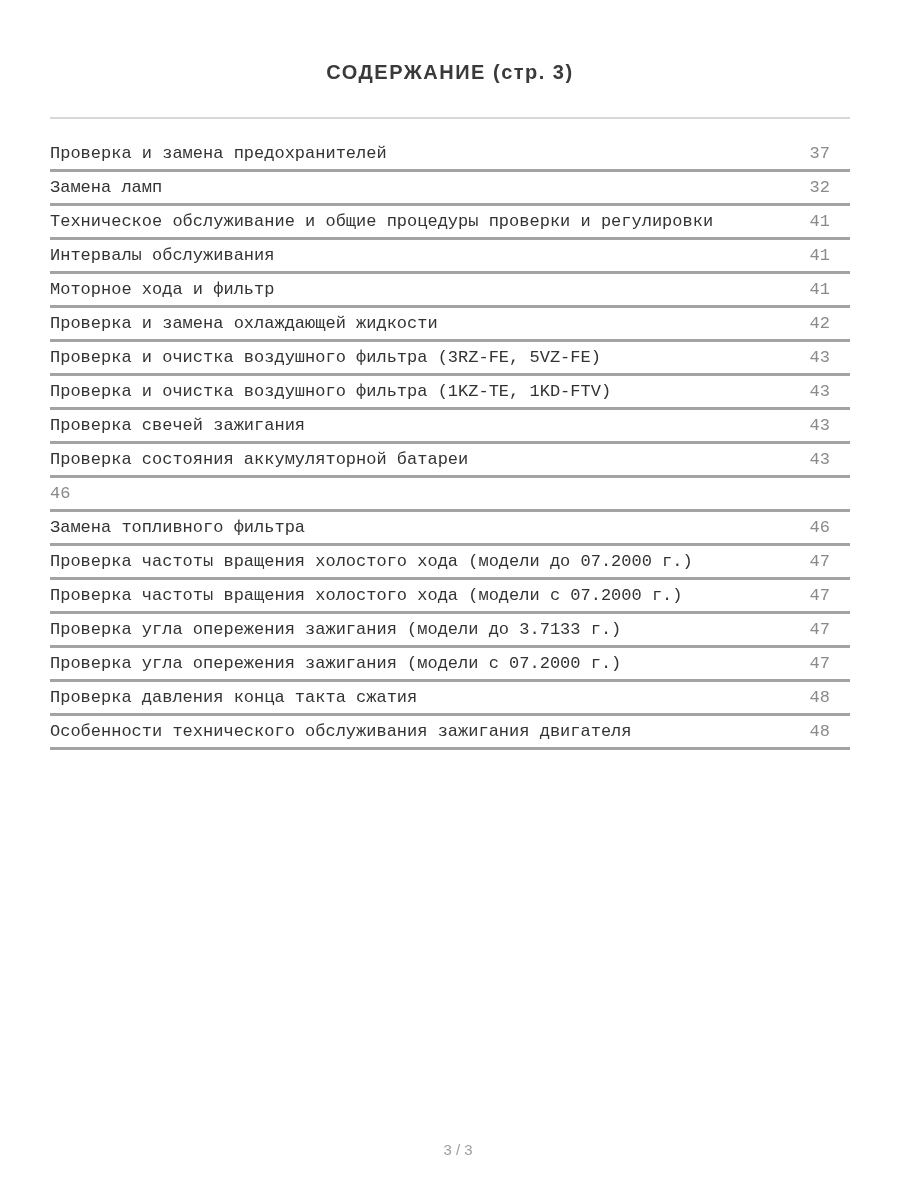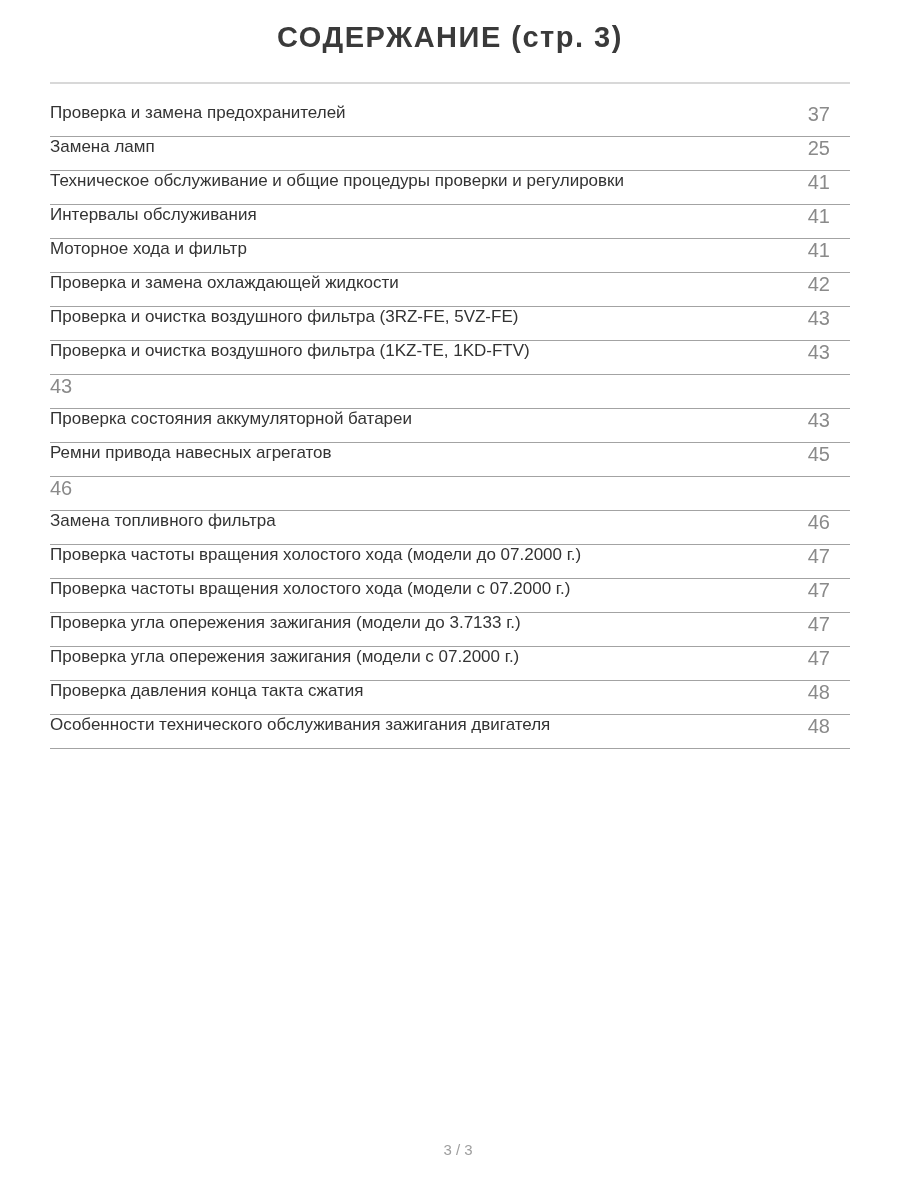--- a/index.html
+++ b/index.html
@@ -11,53 +11,54 @@
   body {
     width: 900px;
     height: 1200px;
     position: relative;
     overflow: hidden;
     font-family: "Liberation Sans", "DejaVu Sans", sans-serif;
     -webkit-font-smoothing: antialiased;
   }
   .page-title {
     margin: 0;
-    padding-top: 23px;
-    font-size: 29px;
+    padding-top: 58px;
+    font-size: 20px;
     line-height: 28px;
     font-weight: 700;
     letter-spacing: 1.5px;
     color: #3a3a3a;
     text-align: center;
   }
   .title-divider {
     border: none;
     border-top: 2px solid #d8d8d8;
     margin: 31px 50px 0 50px;
   }
   .toc {
     margin: 0 50px;
     padding-top: 19px;
   }
   .toc-row {
     height: 34px;
     display: flex;
-    align-items: flex-start;
+    align-items: center;
     justify-content: space-between;
-    border-bottom: 1px solid #a3a3a3;
+    border-bottom: 3px solid #a3a3a3;
     cursor: pointer;
+    font-family: Liberation Mono, monospace;
   }
   .toc-label {
     font-size: 17px;
     color: #333333;
     white-space: nowrap;
     overflow: hidden;
   }
   .toc-page {
-    font-size: 20px;
+    font-size: 17px;
     color: #8a8a8a;
     padding-right: 20px;
     flex-shrink: 0;
   }
   .page-counter {
     position: absolute;
     left: 0;
     top: 1141px;
     width: 100%;
     text-align: center;
@@ -74,21 +75,21 @@
 
   <hr class="title-divider">
 
   <div class="toc" id="toc-list">
       <div class="toc-row">
         <span class="toc-label">Проверка и замена предохранителей</span>
         <span class="toc-page">37</span>
       </div>
       <div class="toc-row">
         <span class="toc-label">Замена ламп</span>
-        <span class="toc-page">25</span>
+        <span class="toc-page">32</span>
       </div>
       <div class="toc-row">
         <span class="toc-label">Техническое обслуживание и общие процедуры проверки и регулировки</span>
         <span class="toc-page">41</span>
       </div>
       <div class="toc-row">
         <span class="toc-label">Интервалы обслуживания</span>
         <span class="toc-page">41</span>
       </div>
       <div class="toc-row">
@@ -101,29 +102,26 @@
       </div>
       <div class="toc-row">
         <span class="toc-label">Проверка и очистка воздушного фильтра (3RZ-FE, 5VZ-FE)</span>
         <span class="toc-page">43</span>
       </div>
       <div class="toc-row">
         <span class="toc-label">Проверка и очистка воздушного фильтра (1KZ-TE, 1KD-FTV)</span>
         <span class="toc-page">43</span>
       </div>
       <div class="toc-row">
+        <span class="toc-label">Проверка свечей зажигания</span>
         <span class="toc-page">43</span>
       </div>
       <div class="toc-row">
         <span class="toc-label">Проверка состояния аккумуляторной батареи</span>
         <span class="toc-page">43</span>
-      </div>
-      <div class="toc-row">
-        <span class="toc-label">Ремни привода навесных агрегатов</span>
-        <span class="toc-page">45</span>
       </div>
       <div class="toc-row">
         <span class="toc-page">46</span>
       </div>
       <div class="toc-row">
         <span class="toc-label">Замена топливного фильтра</span>
         <span class="toc-page">46</span>
       </div>
       <div class="toc-row">
         <span class="toc-label">Проверка частоты вращения холостого хода (модели до 07.2000 г.)</span>

